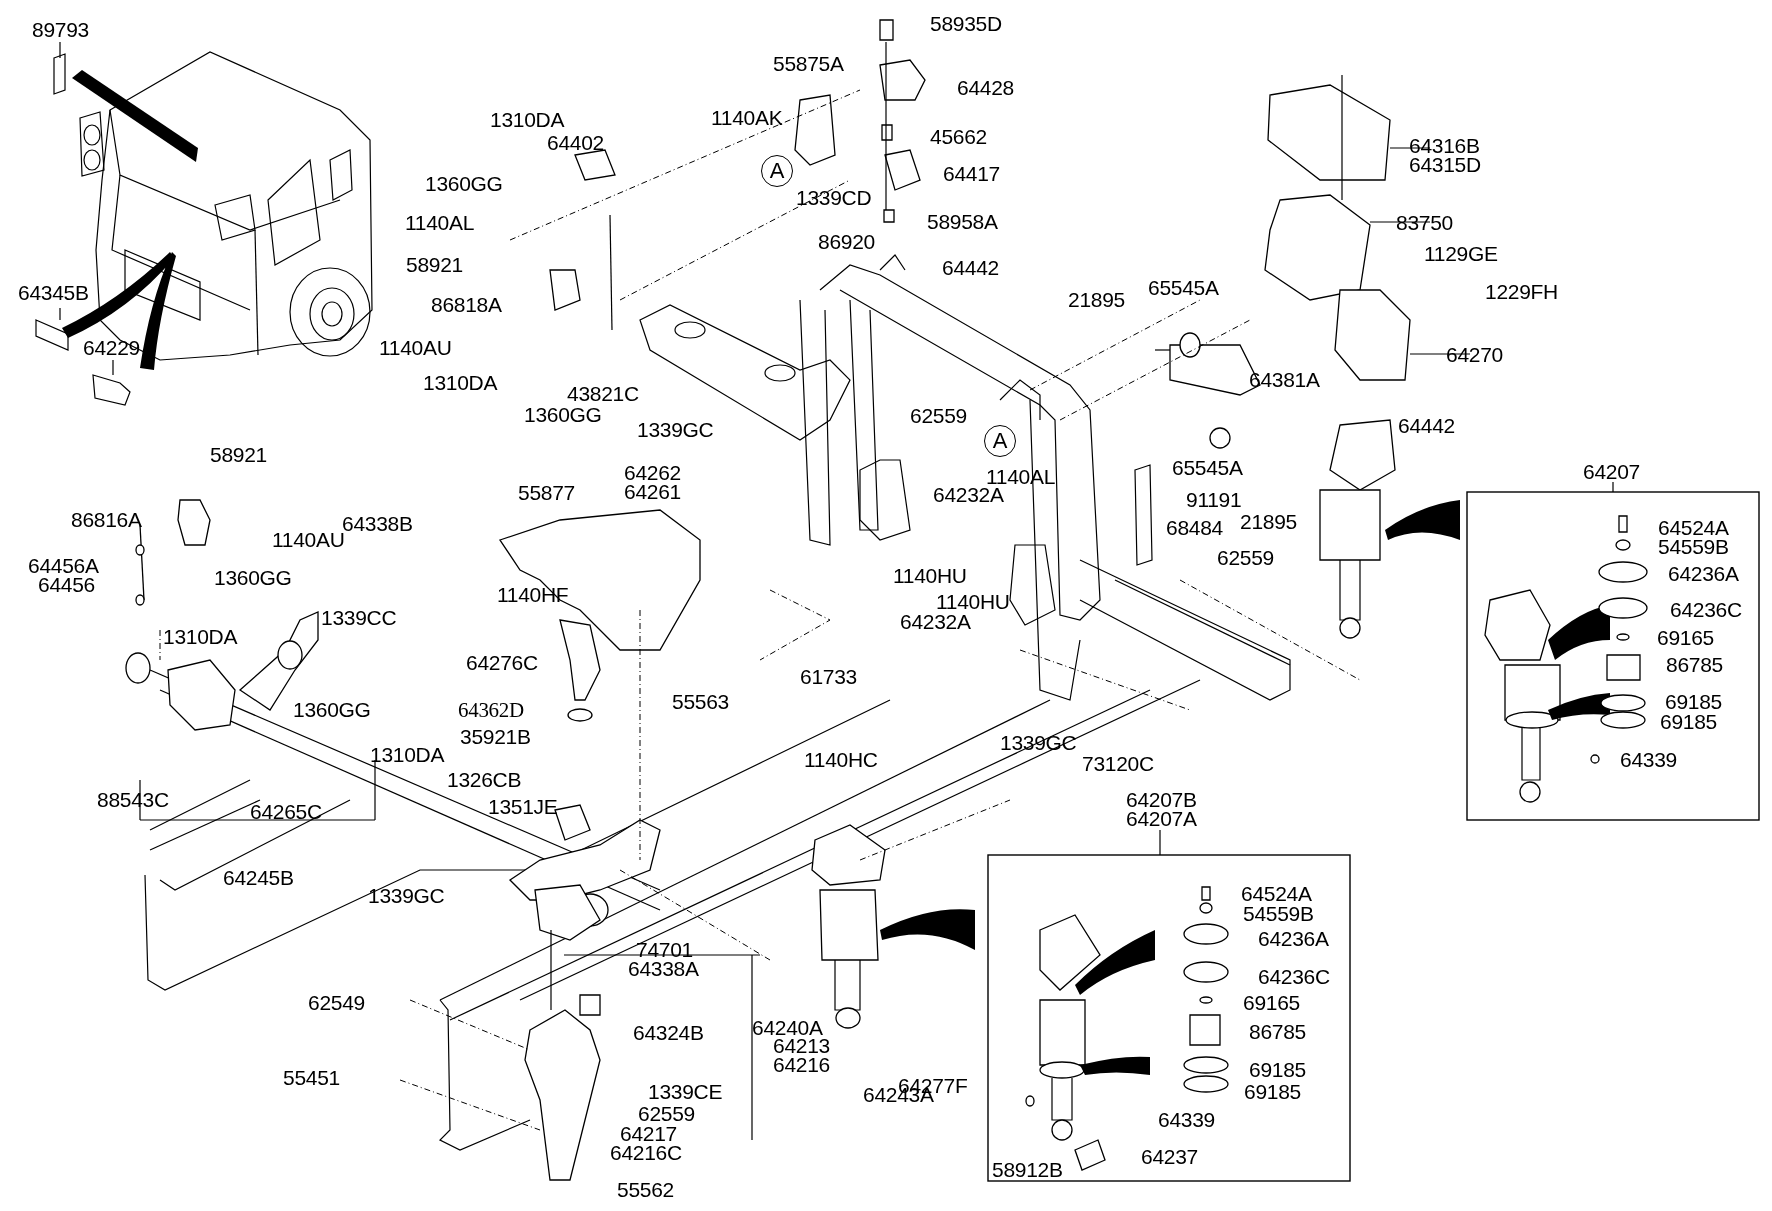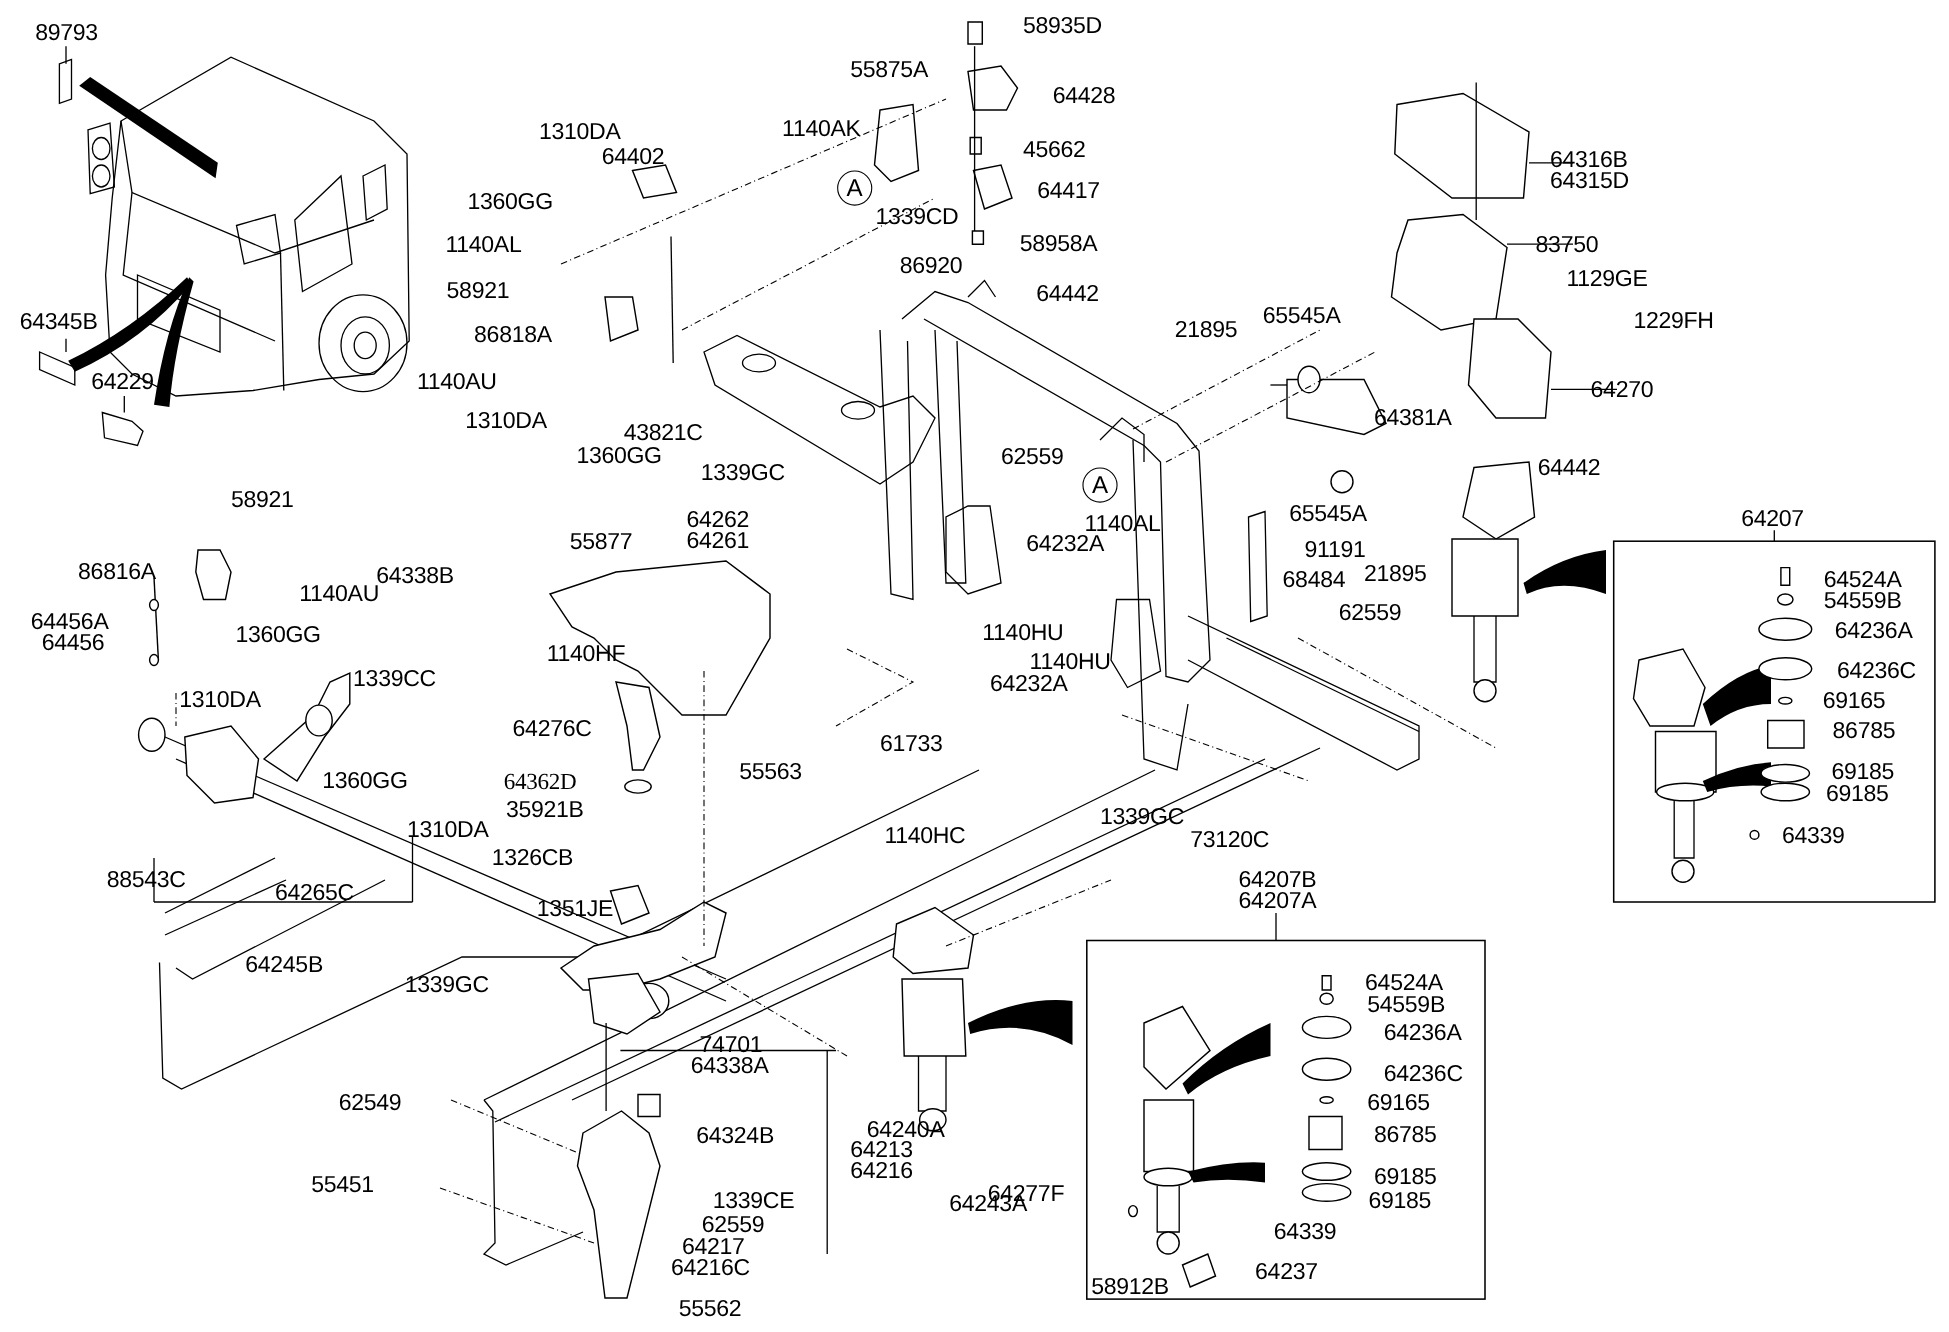--- a/index.html
+++ b/index.html
@@ -291,31 +291,31 @@
 <div class="lbl" style="left:672px;top:692px;">55563</div>
 <div class="lbl" style="left:458px;top:700px;font-family:Liberation Serif, serif;">64362D</div>
 <div class="lbl" style="left:460px;top:727px;">35921B</div>
 <div class="lbl" style="left:321px;top:608px;">1339CC</div>
 <div class="lbl" style="left:293px;top:700px;">1360GG</div>
 <div class="lbl" style="left:370px;top:745px;">1310DA</div>
 <div class="lbl" style="left:97px;top:790px;">88543C</div>
 <div class="lbl" style="left:250px;top:802px;">64265C</div>
 <div class="lbl" style="left:223px;top:868px;">64245B</div>
 <div class="lbl" style="left:447px;top:770px;">1326CB</div>
-<div class="lbl" style="left:488px;top:797px;margin-top:20px;">1351JE</div>
+<div class="lbl" style="left:488px;top:797px;">1351JE</div>
 <div class="lbl" style="left:368px;top:886px;">1339GC</div>
 <div class="lbl" style="left:804px;top:750px;">1140HC</div>
 
 <div class="lbl lbl2" style="left:628px;top:940px;">
   <span style="padding-left:8px;">74701</span>
   <span>64338A</span>
 </div>
 <div class="lbl" style="left:308px;top:993px;">62549</div>
 <div class="lbl" style="left:633px;top:1023px;">64324B</div>
-<div class="lbl" style="left:752px;top:1018px;padding-left:36px;">64240A</div>
+<div class="lbl" style="left:752px;top:1018px;">64240A</div>
 <div class="lbl lbl2" style="left:773px;top:1036px;">
   <span>64213</span>
   <span>64216</span>
 </div>
 <div class="lbl" style="left:283px;top:1068px;">55451</div>
 <div class="lbl" style="left:648px;top:1082px;">1339CE</div>
 <div class="lbl" style="left:638px;top:1104px;">62559</div>
 <div class="lbl lbl2" style="left:610px;top:1124px;">
   <span style="padding-left:10px;">64217</span>
   <span>64216C</span>

